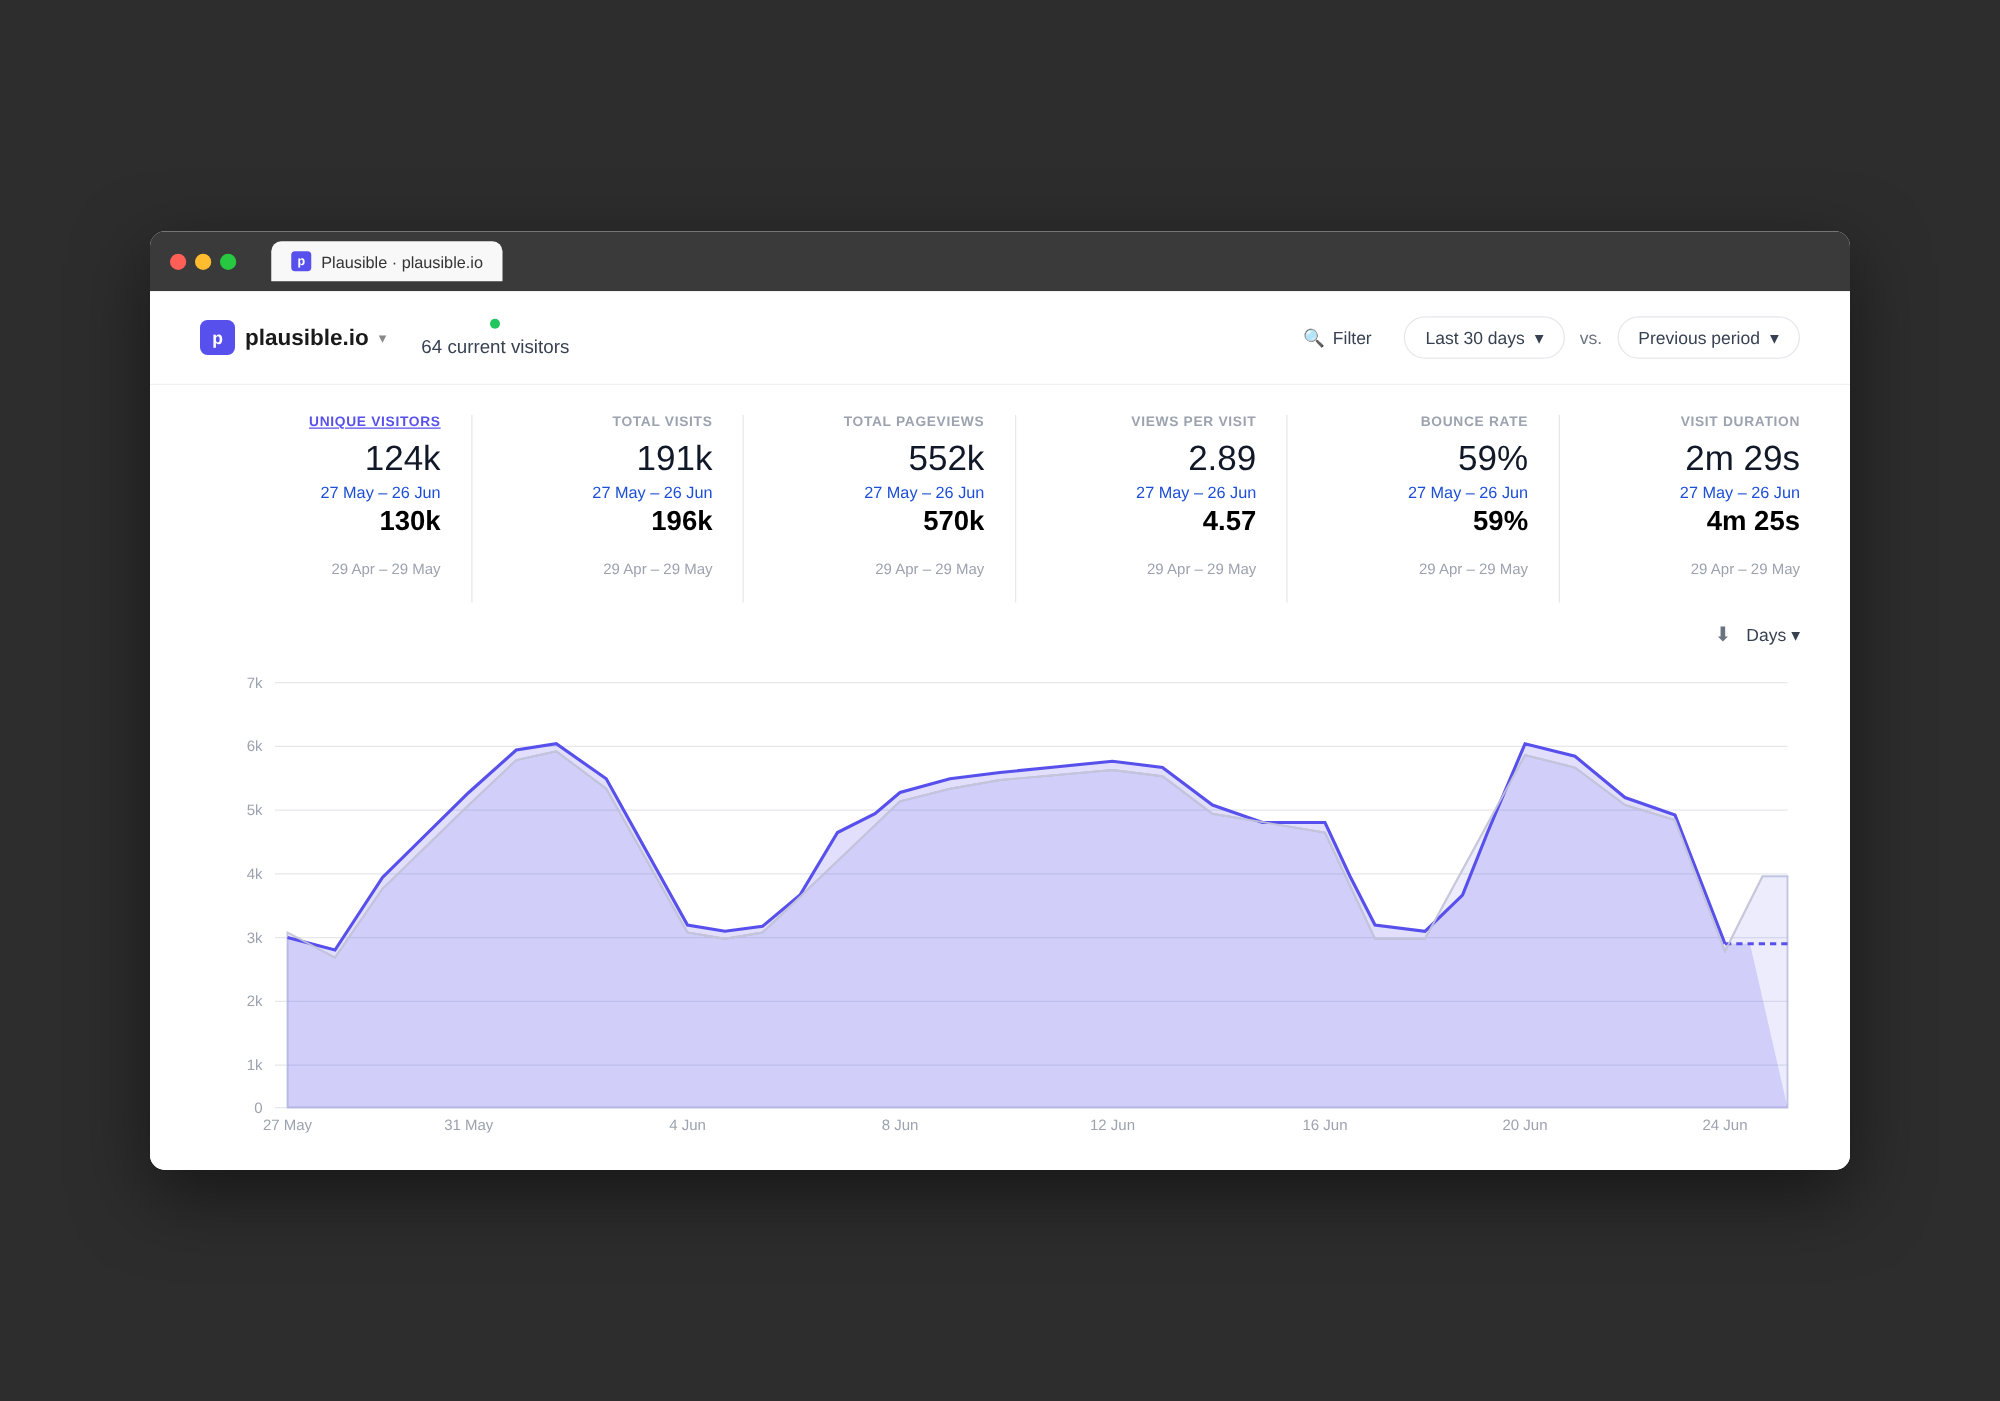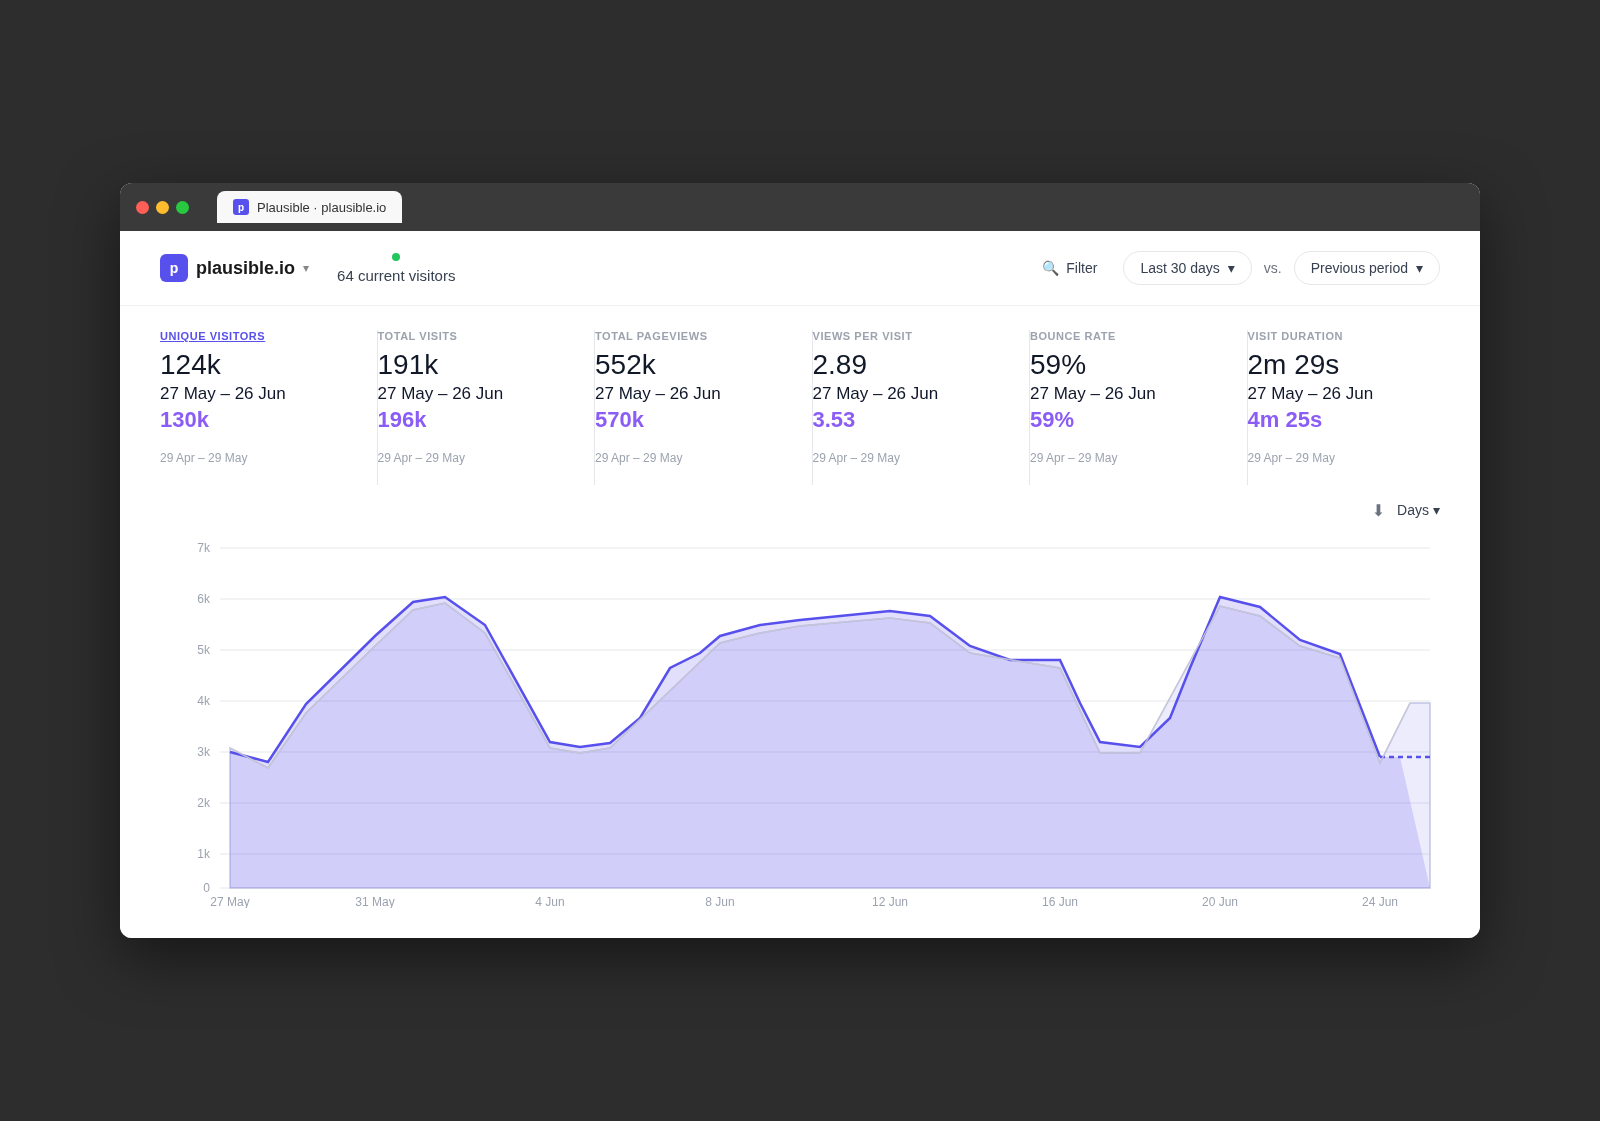--- a/index.html
+++ b/index.html
@@ -160,20 +160,21 @@
     
     .stats-row {
       display: flex;
       padding: 24px 40px 0;
       gap: 0;
     }
     .stat-card {
       flex: 1;
       padding: 0 24px 20px 0;
       border-right: 1px solid #e5e7eb;
+      text-align: right;
     }
     .stat-card:first-child { padding-left: 0; }
     .stat-card:last-child { border-right: none; padding-right: 0; }
     .stat-label {
       font-size: 11px;
       font-weight: 600;
       color: #9ca3af;
       letter-spacing: 0.05em;
       text-transform: uppercase;
       margin-bottom: 6px;
@@ -183,28 +184,28 @@
       text-decoration: underline;
       cursor: pointer;
     }
     .stat-value {
       font-size: 28px;
       font-weight: 400;
       color: #111827;
       line-height: 1.2;
     }
     .stat-period {
-      font-size: 17px;
-      color: #0f172a;
+      font-size: 13px;
+      color: #1d4ed8;
       margin-top: 2px;
     }
     .stat-compare {
       font-size: 22px;
       font-weight: 600;
-      color: #8b5cf6;
+      color: #000000;
       margin-top: 3px;
     }
     .stat-compare-period {
       font-size: 12px;
       color: #9ca3af;
       margin-top: 18px;
     }
     
     .chart-area {
       padding: 16px 40px 30px;
@@ -314,21 +315,21 @@
       <div class="stat-label">TOTAL PAGEVIEWS</div>
       <div class="stat-value">552k</div>
       <div class="stat-period">27 May – 26 Jun</div>
       <div class="stat-compare">570k</div>
       <div class="stat-compare-period">29 Apr – 29 May</div>
     </div>
         <div class="stat-card">
       <div class="stat-label">VIEWS PER VISIT</div>
       <div class="stat-value">2.89</div>
       <div class="stat-period">27 May – 26 Jun</div>
-      <div class="stat-compare">3.53</div>
+      <div class="stat-compare">4.57</div>
       <div class="stat-compare-period">29 Apr – 29 May</div>
     </div>
         <div class="stat-card">
       <div class="stat-label">BOUNCE RATE</div>
       <div class="stat-value">59%</div>
       <div class="stat-period">27 May – 26 Jun</div>
       <div class="stat-compare">59%</div>
       <div class="stat-compare-period">29 Apr – 29 May</div>
     </div>
         <div class="stat-card">

